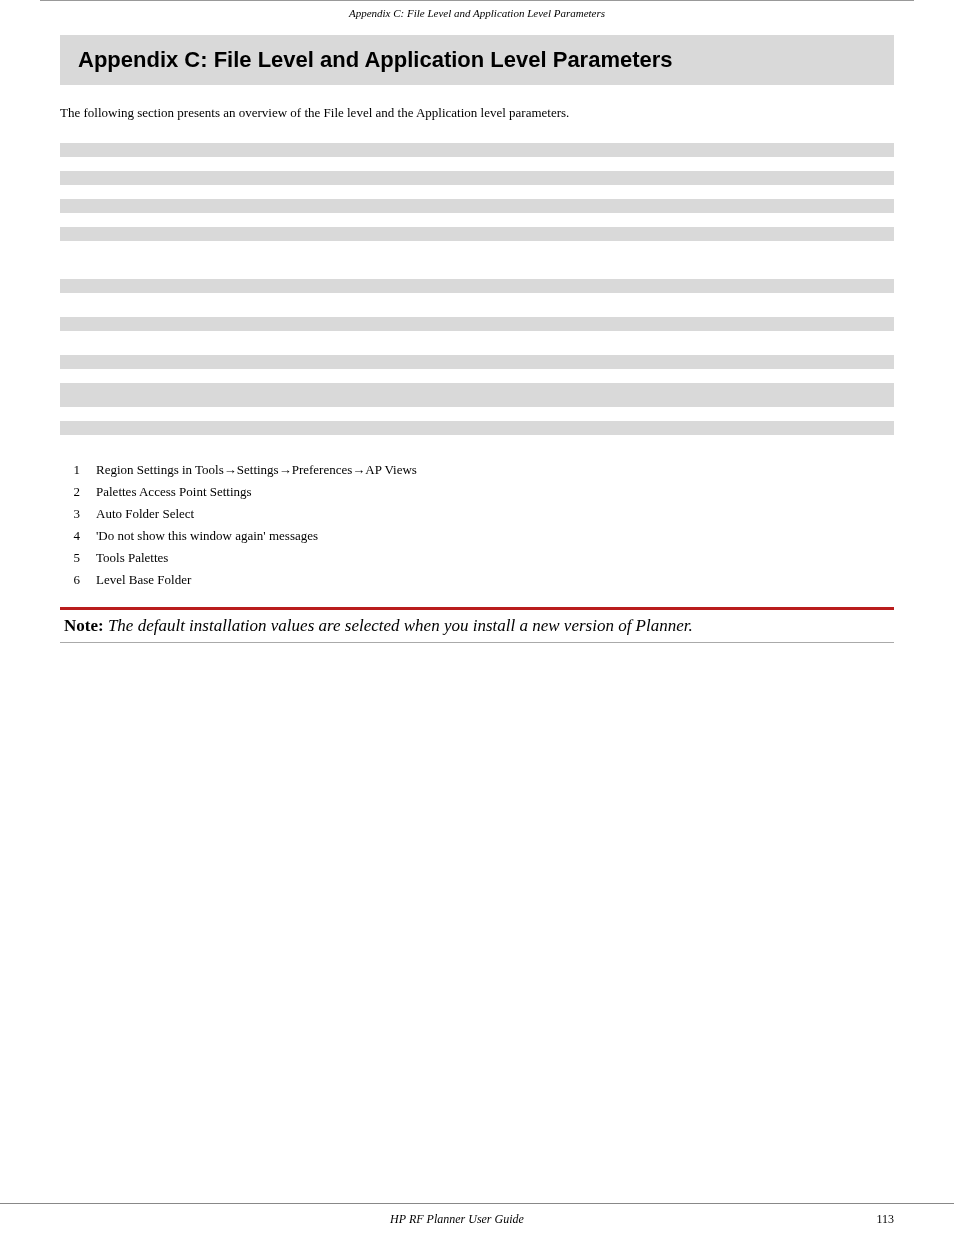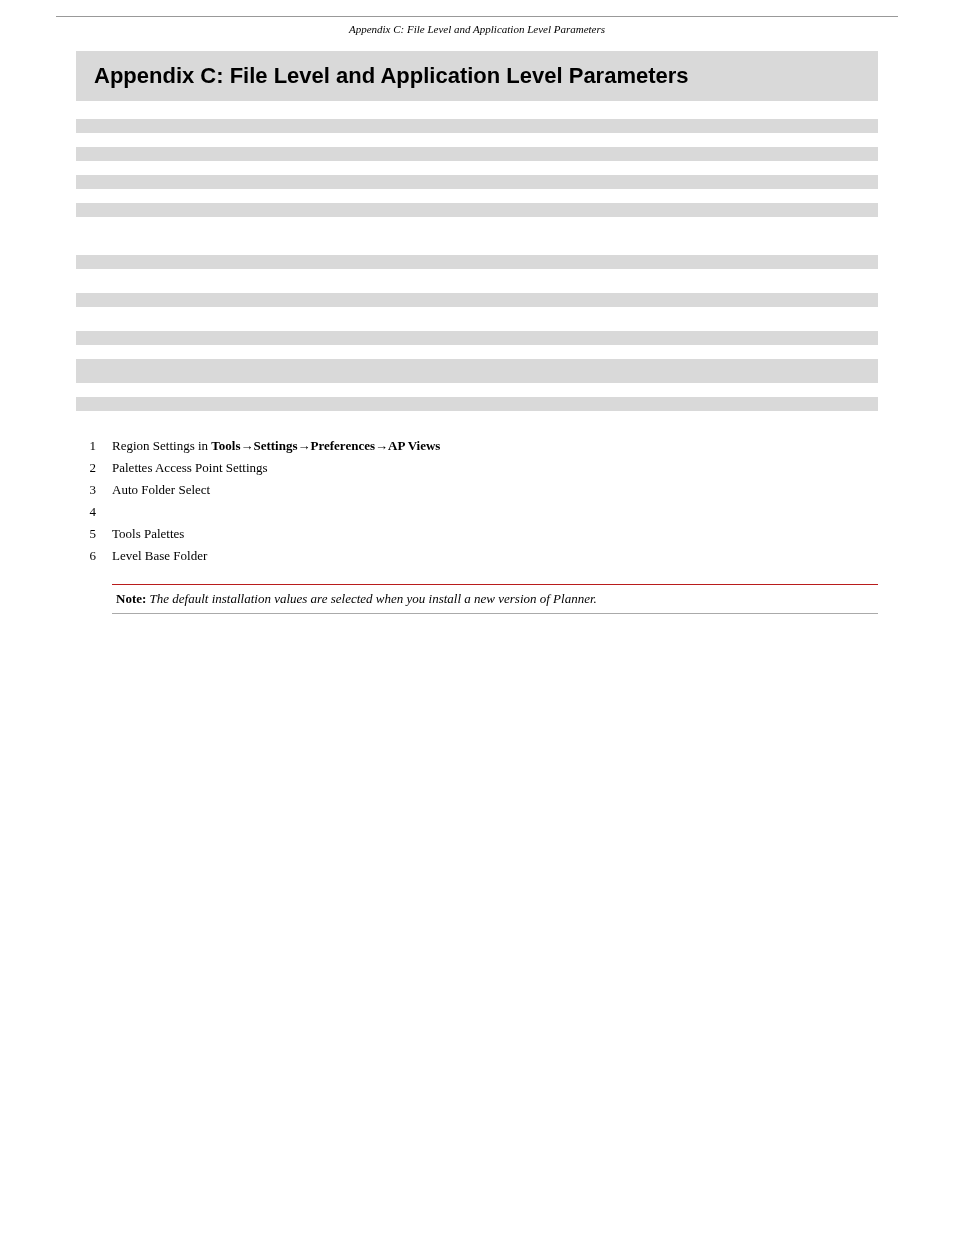--- a/index.html
+++ b/index.html
@@ -8,21 +8,21 @@
       font-size: 13px;
       background: #fff;
       color: #000;
       width: 954px;
       min-height: 1235px;
       position: relative;
     }
     .page-wrapper {
       width: 954px;
       min-height: 1235px;
-      padding: 16px;
+      padding: 0;
       position: relative;
       display: flex;
       flex-direction: column;
     }
     .top-rule {
       border-top: 1px solid #999;
       margin: 0 40px;
       padding-top: 6px;
       text-align: center;
       font-size: 11px;
@@ -77,31 +77,30 @@
       display: flex;
       gap: 16px;
       line-height: 1.7;
       font-size: 13px;
     }
     .list-num {
       min-width: 20px;
       text-align: right;
     }
     .list-text b {
-      font-weight: bold;
+      font-weight: normal;
     }
     .note-box {
-      border-top: 1px solid #b91c1c;
+      border-top: 3px solid #b91c1c;
       border-bottom: 1px solid #aaa;
       padding: 6px 4px;
-      font-size: 13px;
+      font-size: 17px;
       font-style: italic;
       margin-top: 8px;
       margin-bottom: 16px;
-      margin-left: 36px;
     }
     .note-box b {
       font-weight: bold;
       font-style: normal;
     }
     .footer {
       border-top: 1px solid #888;
       padding: 8px 60px;
       display: flex;
       justify-content: space-between;
@@ -133,20 +132,21 @@
   <div class="top-rule">
     <span>Appendix C: File Level and Application Level Parameters</span>
   </div>
 
   <div class="main-content">
 
     <div class="chapter-title">
       <h1>Appendix C: File Level and Application Level Parameters</h1>
     </div>
 
+    <p class="intro-text">The following section presents an overview of the File level and the Application level parameters.</p>
 
     <div class="table-section">
       <table class="data-table">
         <tbody id="table1-body">
         <tr>
               <td></td>
               <td></td>
               <td></td>
               <td></td>
               <td></td>
@@ -283,29 +283,35 @@
       <div class="numbered-list-item">
         <span class="list-num">2</span>
         <span class="list-text">Palettes Access Point Settings</span>
       </div>
       <div class="numbered-list-item">
         <span class="list-num">3</span>
         <span class="list-text">Auto Folder Select</span>
       </div>
       <div class="numbered-list-item">
         <span class="list-num">4</span>
+        <span class="list-text">'Do not show this window again' messages</span>
       </div>
       <div class="numbered-list-item">
         <span class="list-num">5</span>
         <span class="list-text">Tools Palettes</span>
       </div>
       <div class="numbered-list-item">
         <span class="list-num">6</span>
         <span class="list-text">Level Base Folder</span>
       </div>
     </div>
 
     <div class="note-box">
       <b>Note:</b><span> The default installation values are selected when you install a new version of Planner.</span>
     </div>
   </div>
 
+  <div class="footer">
+    <span></span>
+    <span class="footer-center">HP RF Planner User Guide</span>
+    <span class="footer-page">113</span>
+  </div>
 </div>
 
 </body></html>

